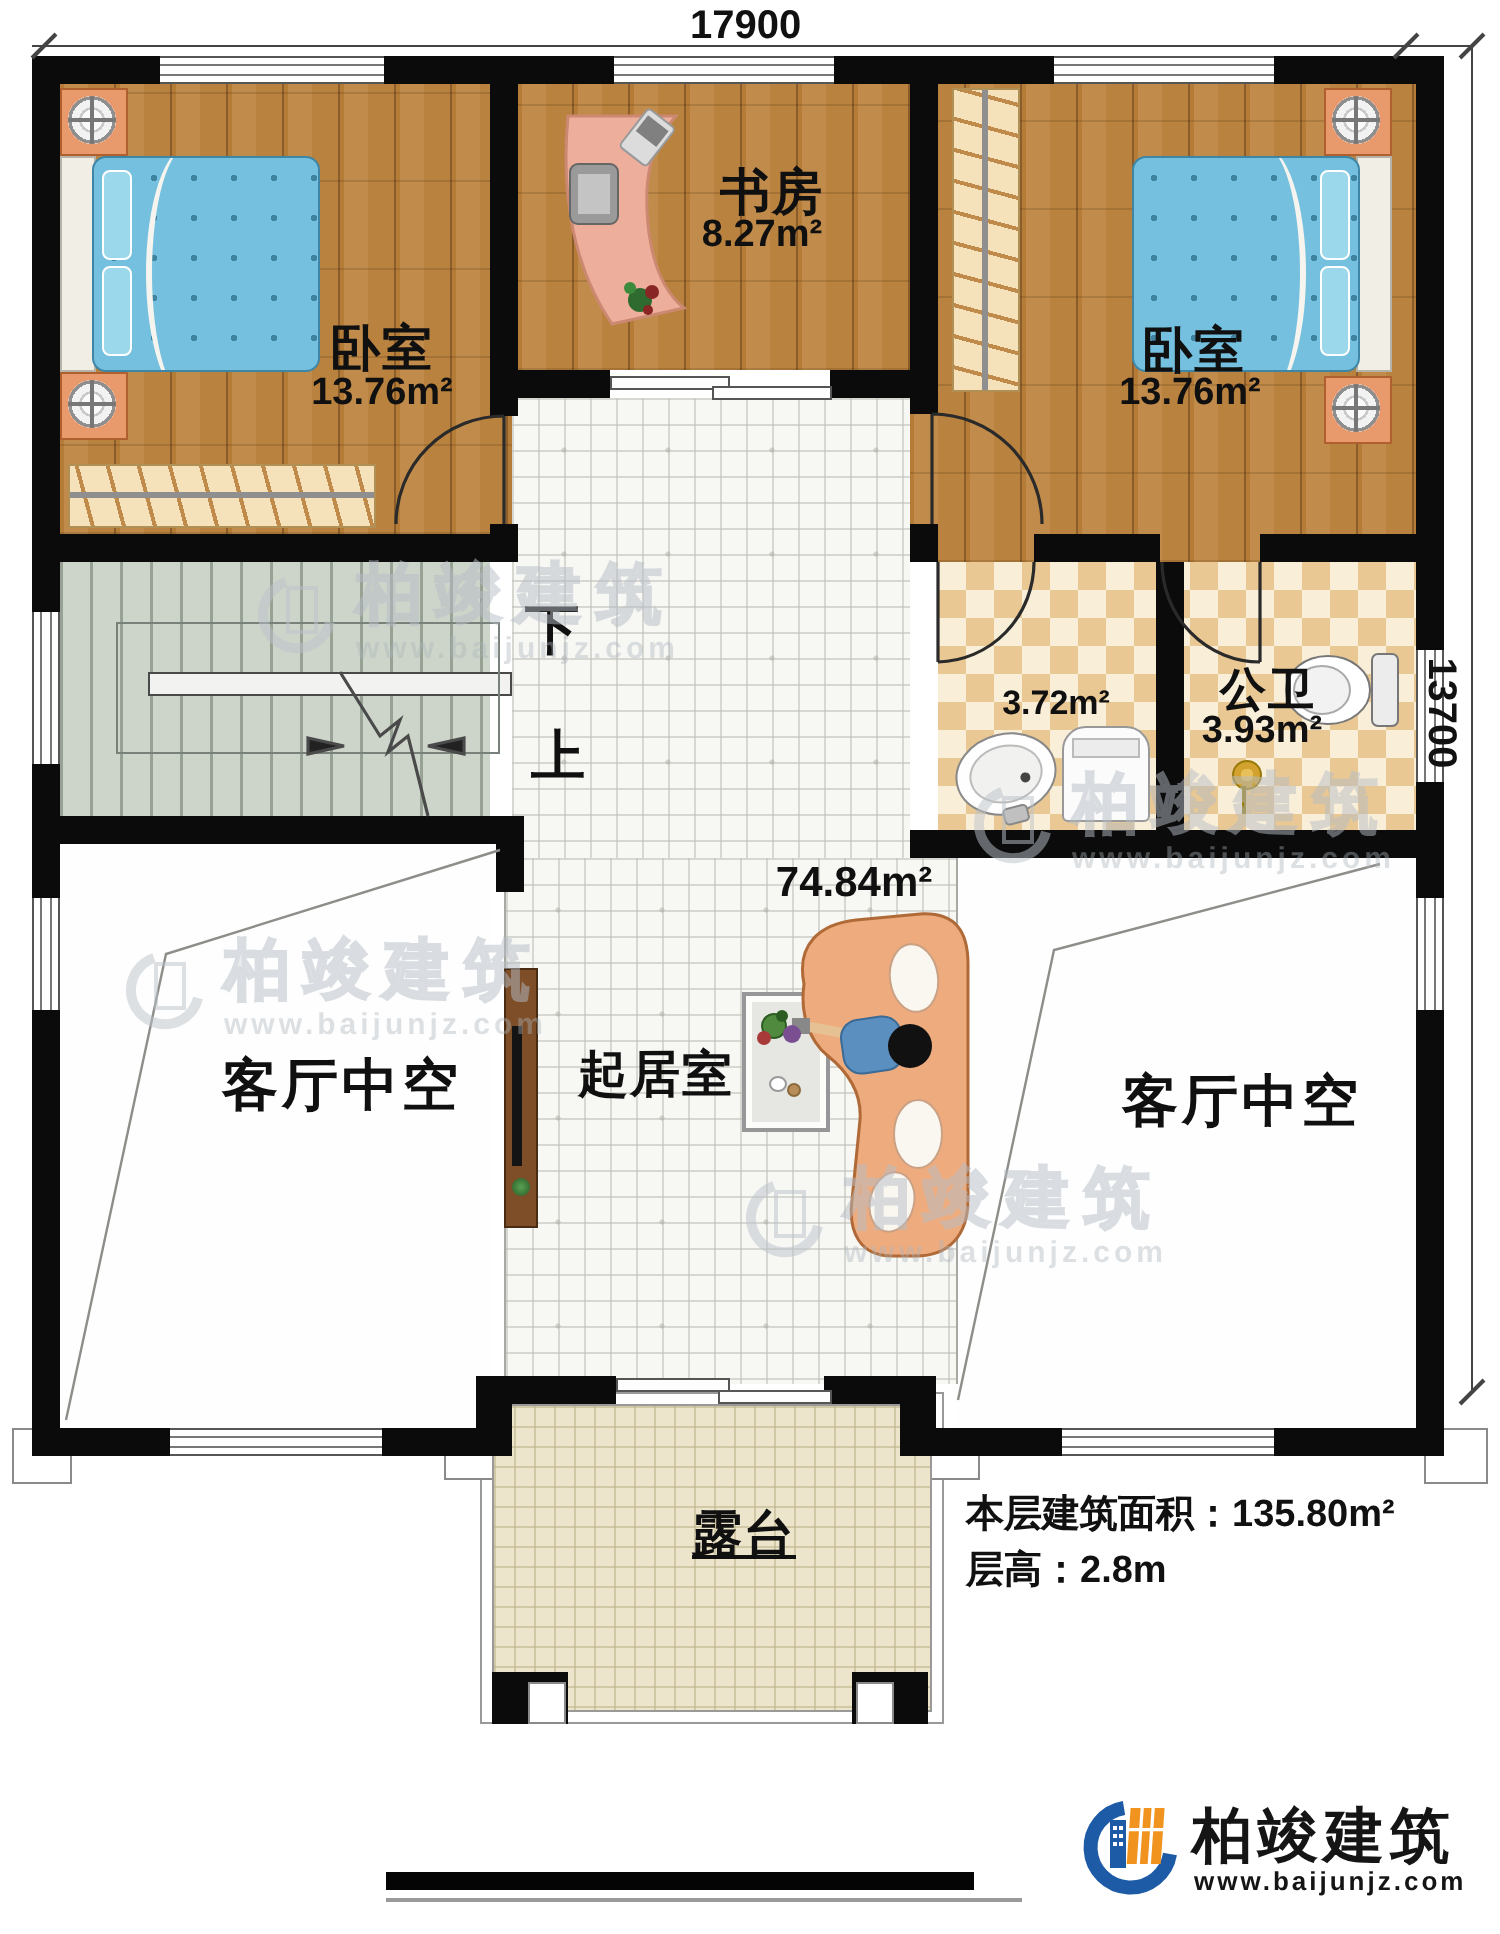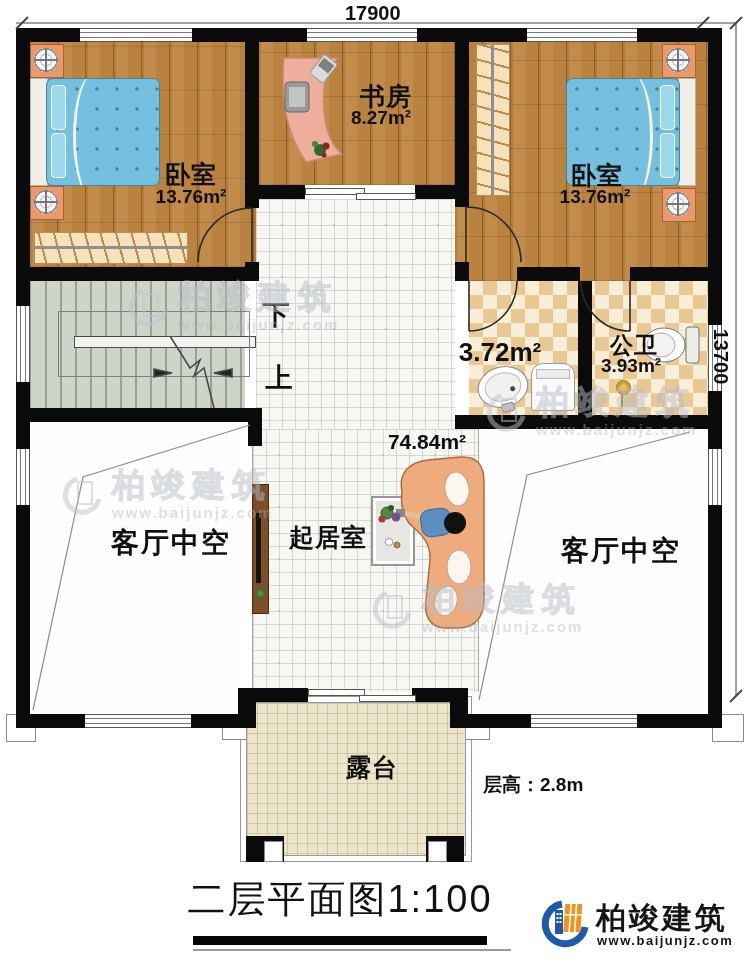--- a/index.html
+++ b/index.html
@@ -276,38 +276,38 @@
 
   <div class="lbl rname" style="left:191px;top:174px;">卧室</div>
   <div class="lbl rarea" style="left:191px;top:197px;">13.76m²</div>
 
   <div class="lbl rname" style="left:386px;top:96px;">书房</div>
   <div class="lbl rarea" style="left:381px;top:118px;">8.27m²</div>
 
   <div class="lbl rname" style="left:597px;top:175px;">卧室</div>
   <div class="lbl rarea" style="left:595px;top:197px;">13.76m²</div>
 
-  <div class="lbl rarea" style="left:500px;top:352px;font-size:26px;">3.72m²</div>
+  <div class="lbl rarea" style="left:528px;top:352px;font-size:17px;">3.72m²</div>
   <div class="lbl rname" style="left:634px;top:345px;font-size:23px;">公卫</div>
   <div class="lbl rarea" style="left:631px;top:366px;">3.93m²</div>
 
   <div class="lbl rarea" style="left:427px;top:442px;font-size:21px;">74.84m²</div>
   <div class="lbl rname" style="left:328px;top:537px;">起居室</div>
 
   <div class="lbl bigname" style="left:171px;top:543px;">客厅中空</div>
   <div class="lbl bigname" style="left:621px;top:551px;">客厅中空</div>
 
-  <div class="lbl rname" style="left:372px;top:767px;">露台</div>
+  <div class="lbl rname" style="left:372px;top:767px;text-decoration:underline;">露台</div>
 
   <div class="lbl" style="left:276px;top:315px;font-size:27px;">下</div>
   <div class="lbl" style="left:279px;top:378px;font-size:27px;">上</div>
 
+  <div class="note" style="left:483px;top:744px;">本层建筑面积：135.80m²</div>
   <div class="note" style="left:483px;top:772px;">层高：2.8m</div>
 
-  <div class="title" style="left:340px;top:874px;">二层平面图1:100</div>
   <div class="titlebar" style="left:193px;top:936px;width:294px;height:9px;"></div>
   <div class="titleline" style="left:193px;top:949px;width:318px;height:2px;"></div>
 
   <svg class="abs" style="left:540px;top:894px;z-index:7;" width="50" height="58" viewBox="0 0 50 58">
     <path d="M22,10 A20,20 0 1 0 45,33" stroke="#1d5ba6" stroke-width="7" fill="none"></path>
     <rect x="15" y="16" width="8" height="24" fill="#1d5ba6"></rect>
     <rect x="16.5" y="19" width="2" height="2" fill="#fff"></rect>
       <rect x="19.5" y="19" width="2" height="2" fill="#fff"></rect>
     <rect x="16.5" y="23" width="2" height="2" fill="#fff"></rect>
       <rect x="19.5" y="23" width="2" height="2" fill="#fff"></rect>

